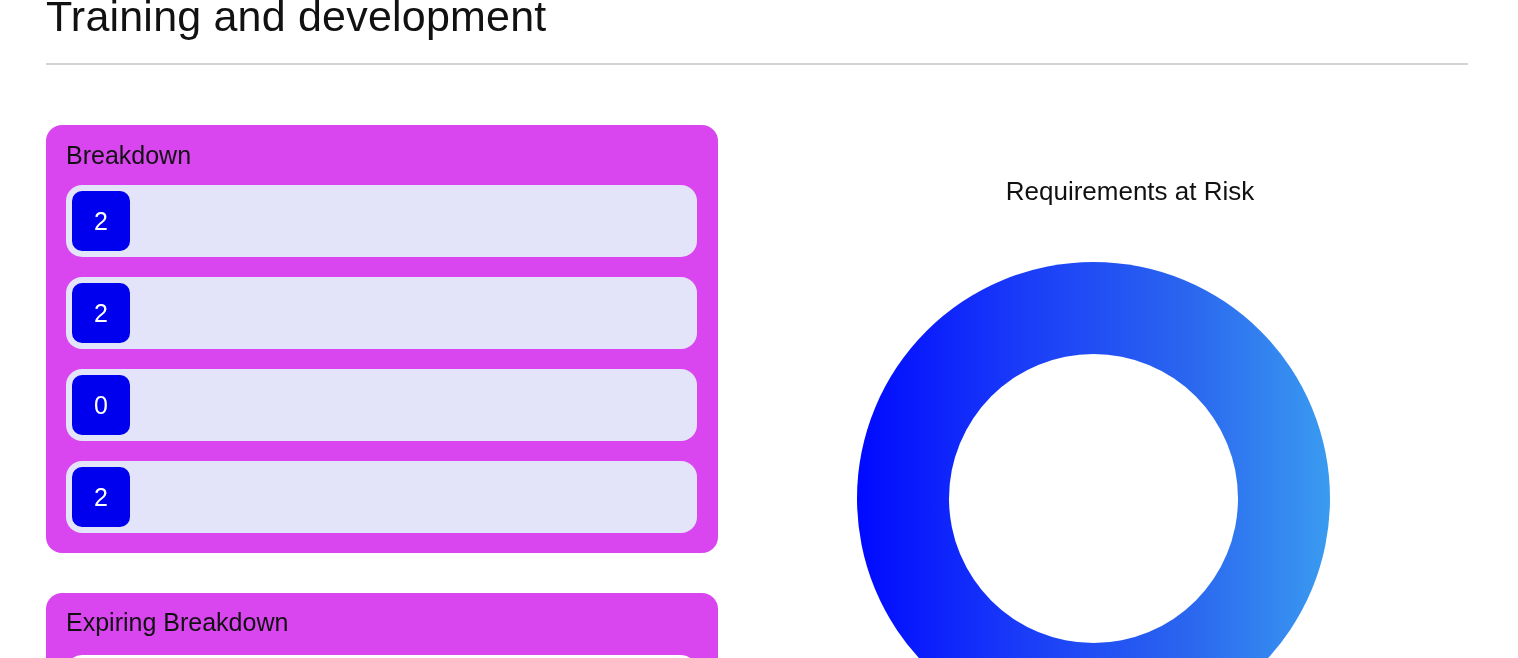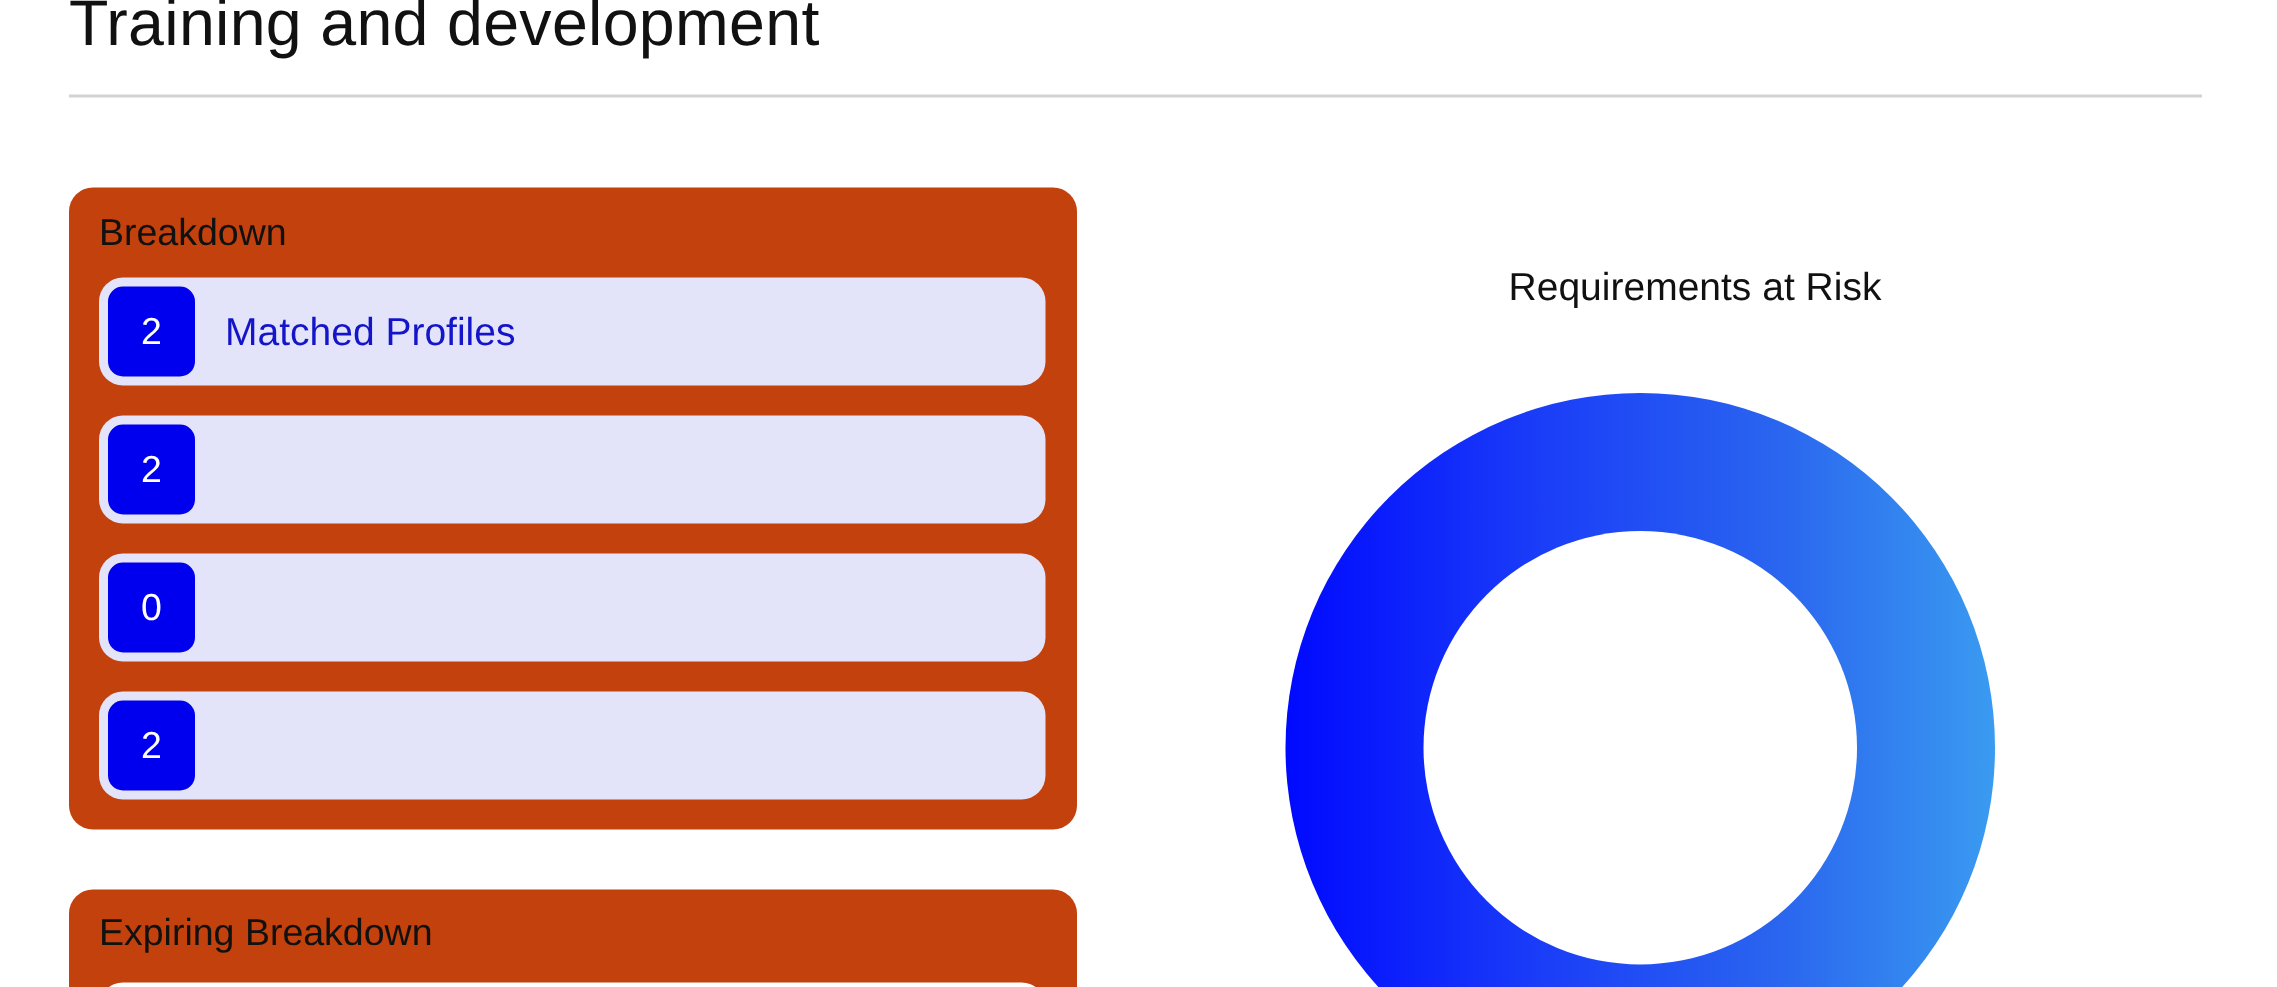--- a/index.html
+++ b/index.html
@@ -1,21 +1,21 @@
 <!DOCTYPE html>
 <html><head>
 <meta charset="utf-8">
 <style>
   html, body { margin:0; padding:0; background:#ffffff; }
   body { width:1518px; height:658px; overflow:hidden; position:relative;
          font-family:"Liberation Sans", "DejaVu Sans", sans-serif; color:#111; }
   .page-title { position:absolute; left:46px; top:-8px; font-size:43px; font-weight:400; margin:0; letter-spacing:0.2px; }
   .divider { position:absolute; left:46px; top:63px; width:1422px; height:2px; background:#d2d2d2; }
 
-  .card { position:absolute; left:46px; width:672px; background:#c2410c; border-radius:16px; }
+  .card { position:absolute; left:46px; width:672px; background:#d946ef; border-radius:16px; }
   .card.breakdown { top:125px; height:428px; }
   .card.employee { top:593px; height:100px; }
   .card-title { position:absolute; left:20px; font-size:25px; color:#111; }
   .breakdown .card-title { top:16px; }
   .employee .card-title { top:15px; }
 
   .item { position:absolute; left:20px; width:631px; height:72px; background:#e3e4fa; border-radius:16px; cursor:pointer; }
   .item .badge { position:absolute; left:6px; top:6px; width:58px; height:60px; background:#0000ee;
                  border-radius:10px; color:#fff; font-size:25px; display:flex; align-items:center; justify-content:center; }
   .item .label { position:absolute; left:84px; top:0; height:72px; line-height:72px; font-size:26px; color:#1414c8; }
@@ -31,21 +31,20 @@
 <body>
 
 <h1 class="page-title">Training and development</h1>
 <div class="divider"></div>
 
 <section class="card breakdown">
   <div class="card-title">Breakdown</div>
 
   <div class="item" style="top:60px;">
     <span class="badge">2</span>
-    <span class="label">Matched Profiles</span>
   </div>
   <div class="item" style="top:152px;">
     <span class="badge">2</span>
   </div>
   <div class="item" style="top:244px;">
     <span class="badge">0</span>
   </div>
   <div class="item" style="top:336px;">
     <span class="badge">2</span>
   </div>

